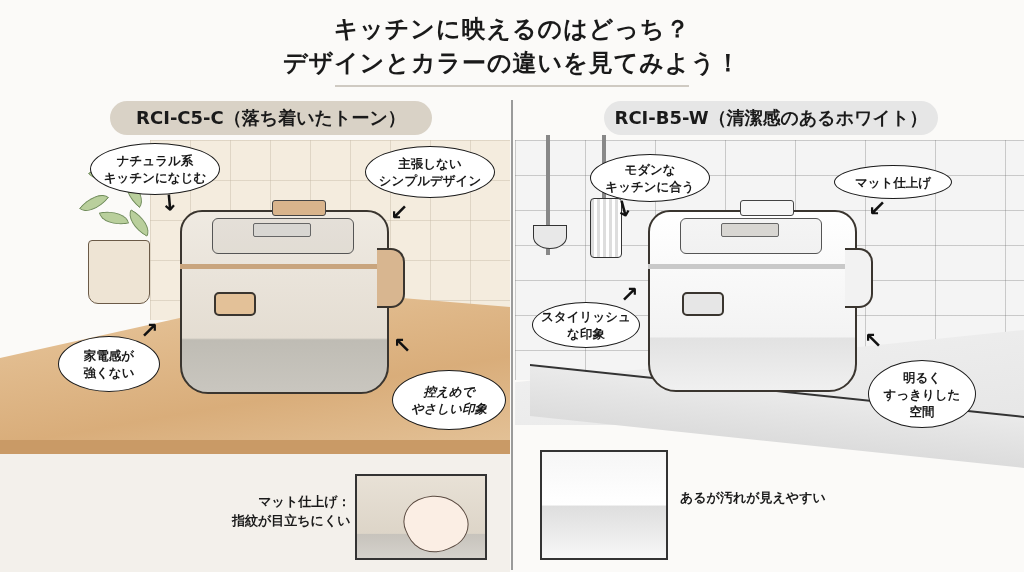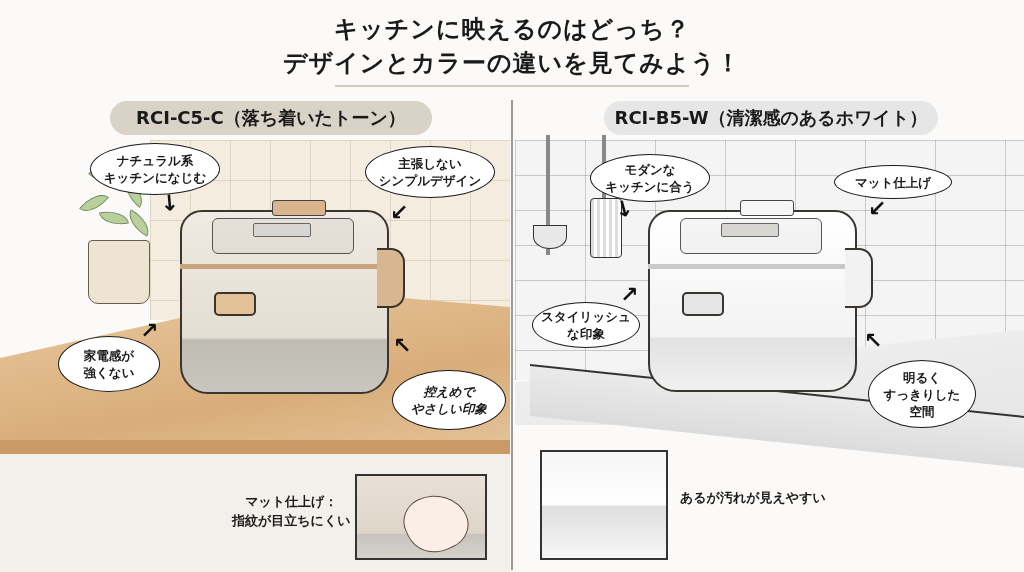--- a/index.html
+++ b/index.html
@@ -131,21 +131,21 @@
 
 <div class="bubble" style="left:392px;top:370px;width:112px;height:58px;font-style:italic;">
   <span style="white-space:pre">控えめで
 やさしい印象</span>
 </div>
 <div class="arrow" style="left:393px;top:333px;">↖</div>
 
 <div class="inset left">
   <div class="hand"></div>
 </div>
-<div class="caption" style="left:232px;top:492px;text-align:center;">
+<div class="caption" style="left:232px;top:492px;text-align:right;">
   <div>マット仕上げ：</div>
   <div>指紋が目立ちにくい</div>
 </div>
 
 <div class="tile-wall-right"></div>
 <div class="counter-right"></div>
 <div class="counter-edge-right"></div>
 
 <div class="rail"></div>
 <div class="ladle"></div>

